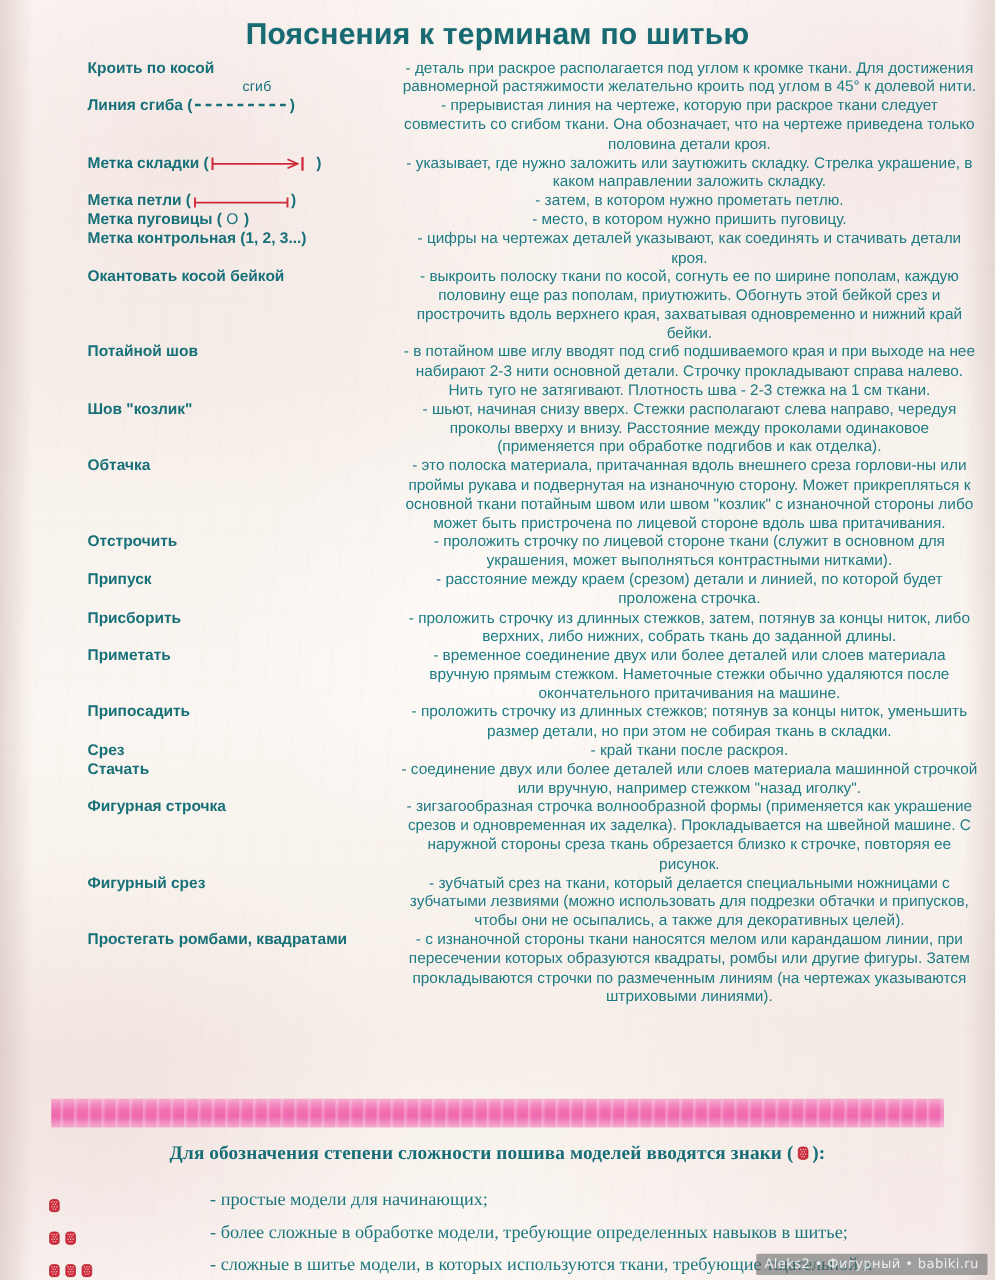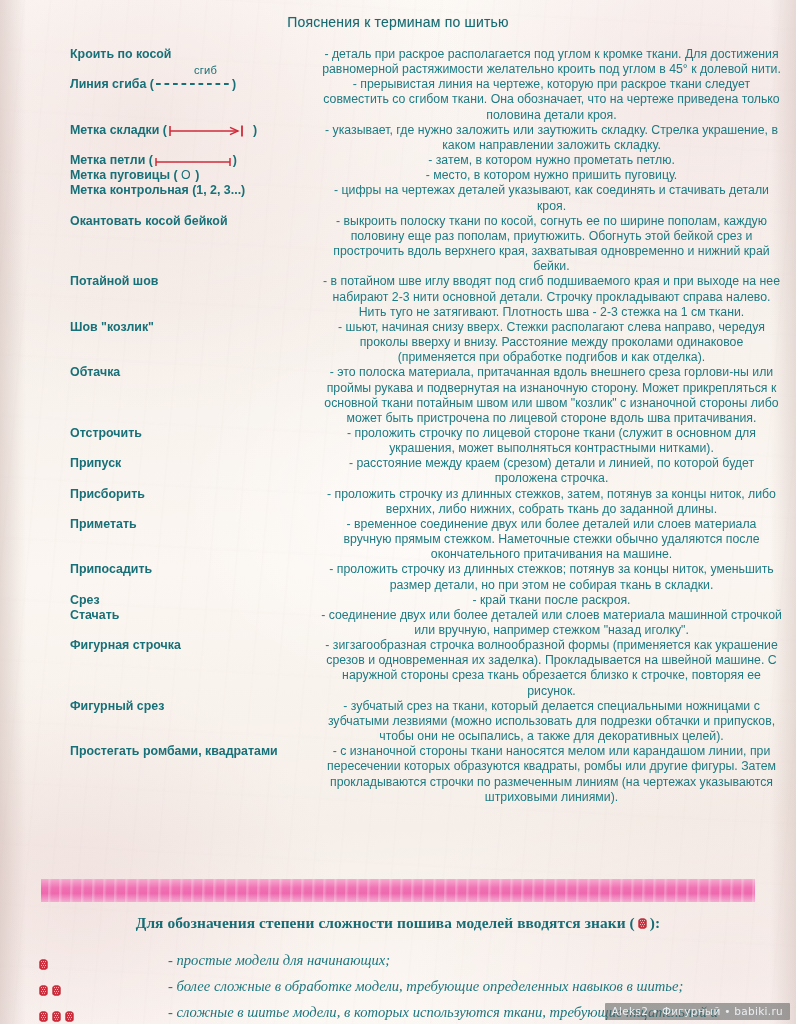--- a/index.html
+++ b/index.html
@@ -52,22 +52,22 @@
     pointer-events: none;
   }
   #edge-left  { left: 0;  background: linear-gradient(90deg, rgba(196,172,166,0.40), rgba(196,172,166,0)); }
   #edge-right { right: 0; background: linear-gradient(270deg, rgba(196,172,166,0.34), rgba(196,172,166,0)); }
 
   
   .title {
     position: absolute;
     top: 14px; left: 0; right: 0;
     text-align: center;
-    font-size: 14px;
-    font-weight: normal;
+    font-size: 24px;
+    font-weight: bold;
     color: #176a72;
     letter-spacing: .2px;
     text-shadow: 0 0 1px rgba(23,106,114,.25);
   }
 
   
   #glossary {
     position: absolute;
     top: 47px;
     left: 32px;
@@ -158,21 +158,20 @@
   }
   #legend-rows {
     margin-top: 17px;
     padding-left: 38px;
     padding-right: 14px;
   }
   .legend-row {
     display: flex;
     align-items: flex-start;
     min-height: 22px;
-    font-style: italic;
   }
   .legend-icons {
     flex: 0 0 130px;
     width: 130px;
     display: flex;
     align-items: center;
     gap: 2px;
     padding-top: 4px;
     height: 22px;
   }

